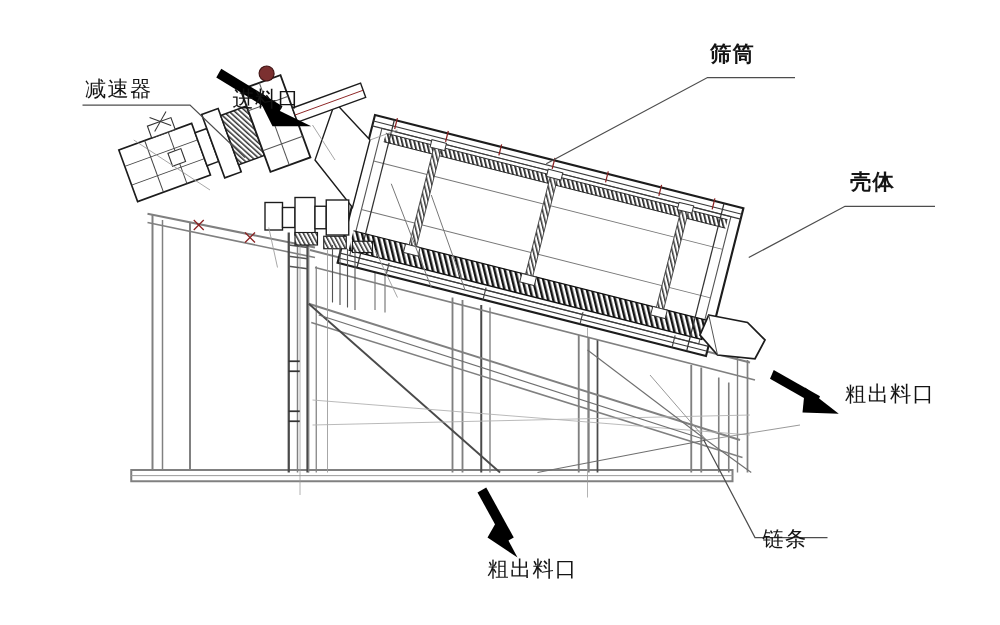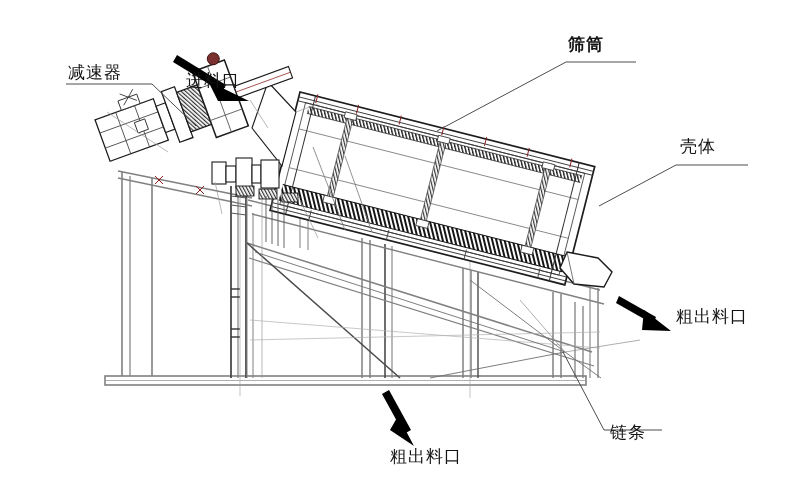--- a/index.html
+++ b/index.html
@@ -288,18 +288,18 @@
           <polygon points="398,416 414,446 390,430"></polygon>
         </g>
       </g>
 
     </g>
   </svg>
 
   <div class="lbl" style="left:68px;  top:64px;">减速器</div>
   <div class="lbl" style="left:186px; top:44px;margin-top:28px;">进料口</div>
   <div class="lbl" style="left:568px; top:36px;font-weight:bold;">筛筒</div>
-  <div class="lbl" style="left:680px; top:138px;">壳体</div>
+  <div class="lbl" style="left:680px; top:138px;font-weight:bold;">壳体</div>
   <div class="lbl" style="left:676px; top:308px;">粗出料口</div>
   <div class="lbl" style="left:610px; top:424px;">链条</div>
   <div class="lbl" style="left:390px; top:448px;">粗出料口</div>
 
 </div>
 
 </body></html>

